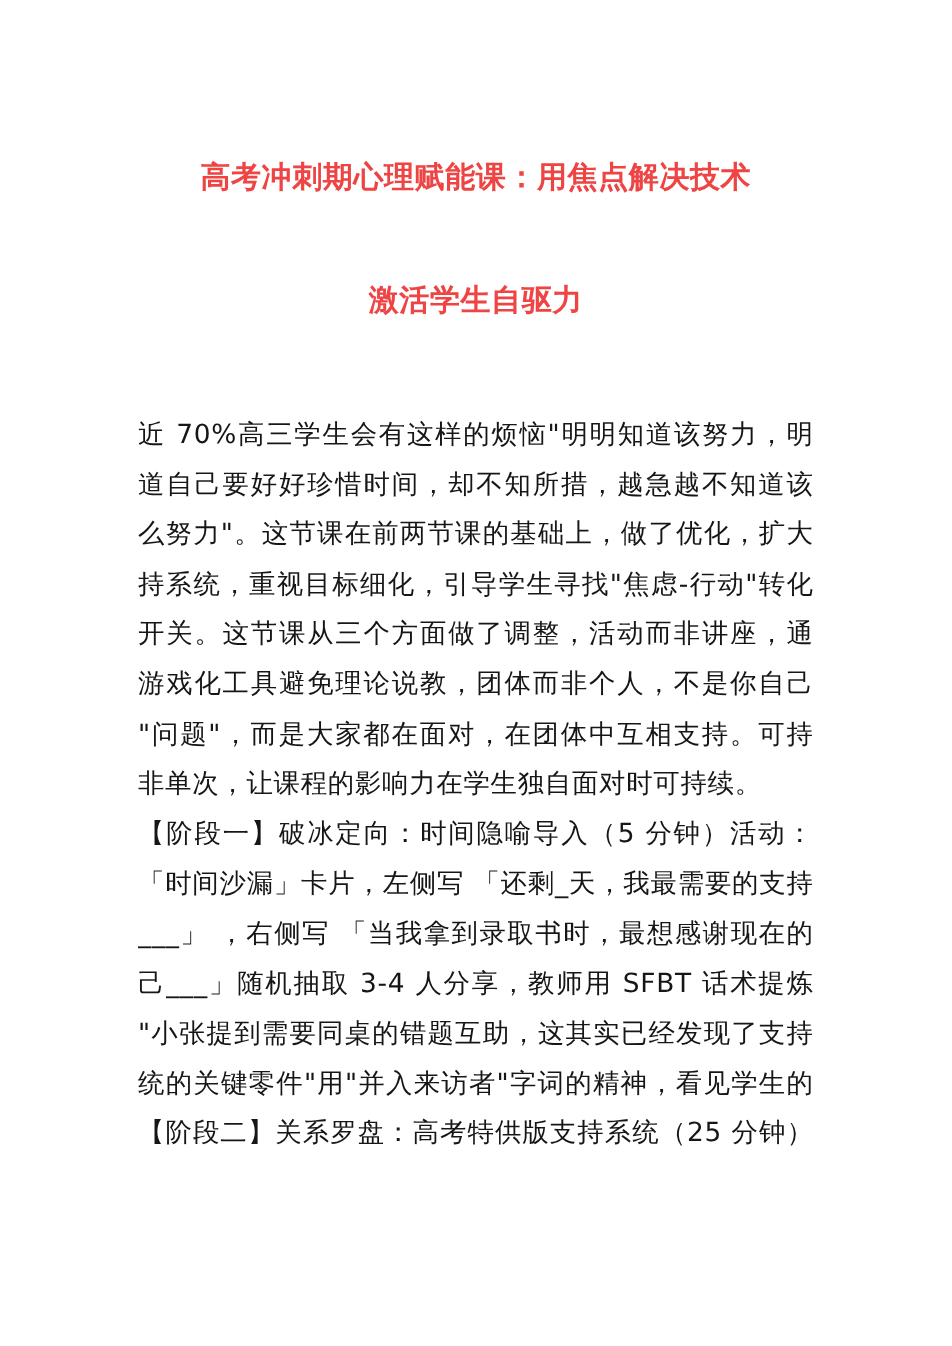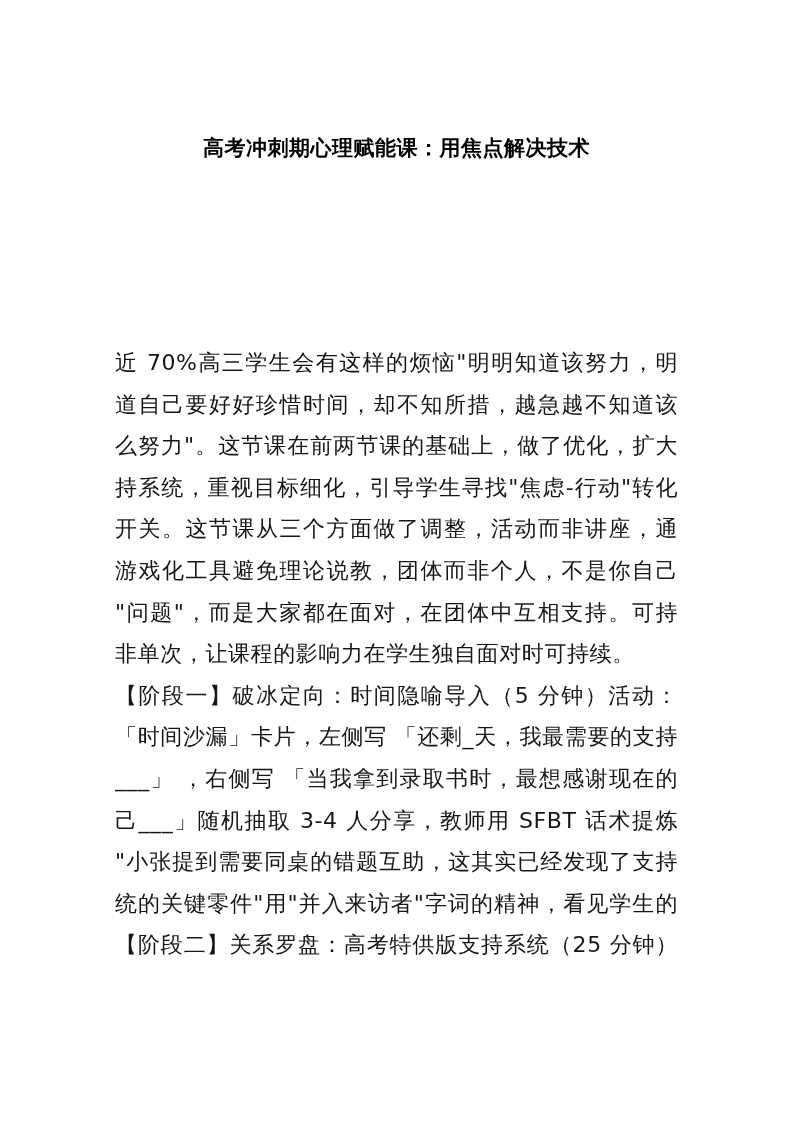--- a/index.html
+++ b/index.html
@@ -14,24 +14,24 @@
     background: #ffffff;
     overflow: hidden;
     font-family: "DejaVu Sans", "Liberation Sans", sans-serif;
     color: #161616;
   }
   .doc-title {
     position: absolute;
     left: 0;
     width: 793px;
     text-align: center;
-    font-size: 21px;
+    font-size: 25px;
     line-height: 40px;
     font-weight: 700;
-    color: #000000;
+    color: #ef4444;
     letter-spacing: 0.5px;
     white-space: nowrap;
   }
   .doc-title.t1 { top: 128px; }
   .doc-title.t2 { top: 230px; }
   .body-text {
     position: absolute;
     left: 115px;
     top: 342px;
     width: 563px;
@@ -54,20 +54,21 @@
     text-align-last: left;
   }
 </style>
 </head>
 <body>
 
 <div class="page">
 
   <div class="doc-title t1">高考冲刺期心理赋能课：用焦点解决技术</div>
 
+  <div class="doc-title t2">激活学生自驱力</div>
 
   <div class="body-text">
     <div class="line j">近 70%高三学生会有这样的烦恼"明明知道该努力，明明知</div>
     <div class="line j">道自己要好好珍惜时间，却不知所措，越急越不知道该怎</div>
     <div class="line j">么努力"。这节课在前两节课的基础上，做了优化，扩大支</div>
     <div class="line j">持系统，重视目标细化，引导学生寻找"焦虑-行动"转化的</div>
     <div class="line j">开关。这节课从三个方面做了调整，活动而非讲座，通过</div>
     <div class="line j">游戏化工具避免理论说教，团体而非个人，不是你自己有</div>
     <div class="line j">"问题"，而是大家都在面对，在团体中互相支持。可持续而</div>
     <div class="line p">非单次，让课程的影响力在学生独自面对时可持续。</div>

